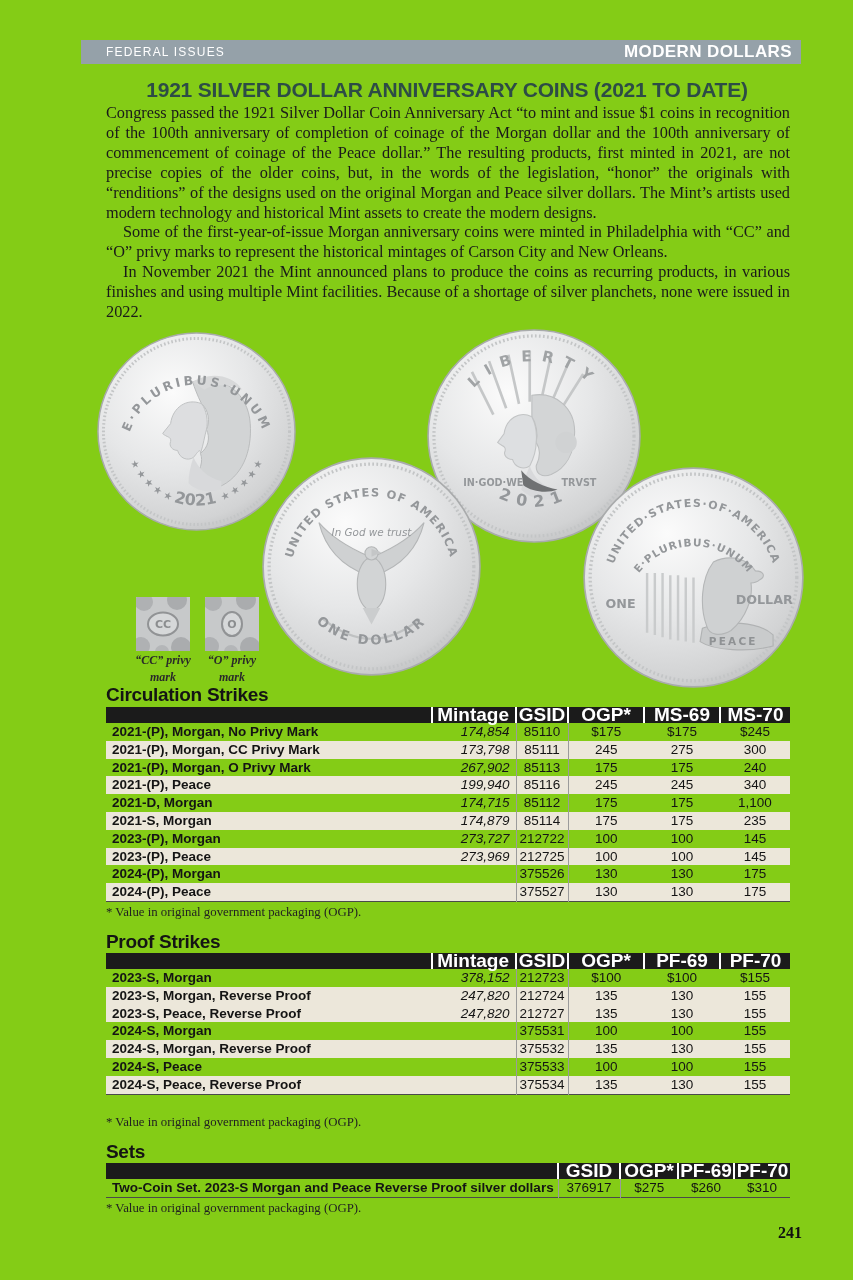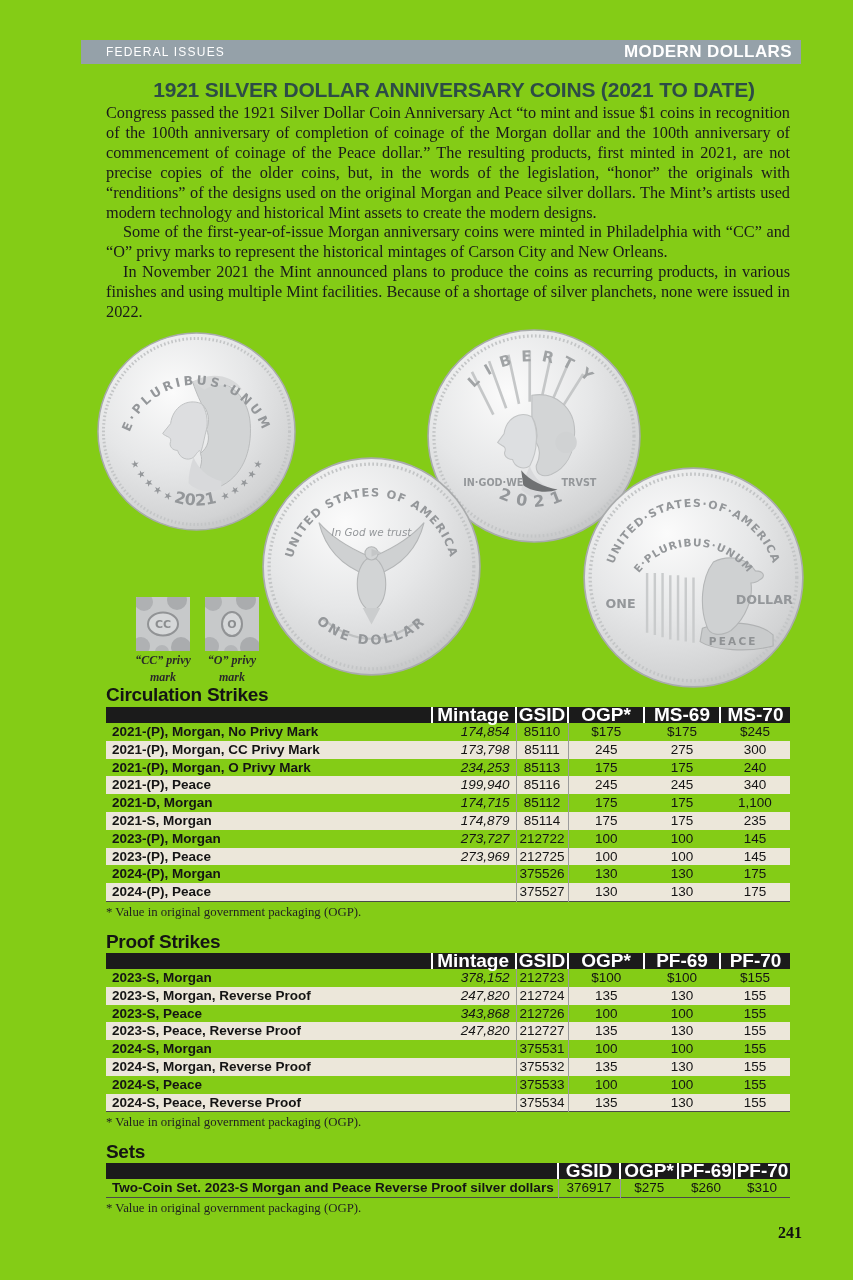--- a/index.html
+++ b/index.html
@@ -21,21 +21,21 @@
     background:var(--bar_bg);display:flex;align-items:center;justify-content:space-between;
     box-sizing:border-box;padding:0 9px 0 25px;
   }
   .headbar .left{
     font-family:"Liberation Sans",sans-serif;font-size:12px;letter-spacing:1.2px;color:#ffffff;
   }
   .headbar .right{
     font-family:"Liberation Sans",sans-serif;font-size:17px;font-weight:bold;letter-spacing:.4px;color:#ffffff;margin-left:45px;
   }
   .pagetitle{
-    position:absolute;left:112px;top:78px;width:684px;text-align:center;
+    position:absolute;left:105px;top:78px;width:684px;text-align:center;
     font-family:"Liberation Sans",sans-serif;font-weight:bold;font-size:21px;line-height:24px;
     letter-spacing:-0.2px;color:var(--title_color);
   }
   .bodycopy{
     position:absolute;left:106px;top:103px;width:684px;
     font-size:16.3px;line-height:19.9px;text-align:justify;
   }
   .bodycopy p{margin:0;}
   .bodycopy p.indent{text-indent:17px;}
 
@@ -258,21 +258,21 @@
         <tr class="alt">
           <td class="lbl">2021-(P), Morgan, CC Privy Mark</td>
           <td class="mint bR">173,798</td>
           <td class="val bR">85111</td>
           <td class="val">245</td>
           <td class="val">275</td>
           <td class="val">300</td>
         </tr>
         <tr>
           <td class="lbl">2021-(P), Morgan, O Privy Mark</td>
-          <td class="mint bR">234,253</td>
+          <td class="mint bR">267,902</td>
           <td class="val bR">85113</td>
           <td class="val">175</td>
           <td class="val">175</td>
           <td class="val">240</td>
         </tr>
         <tr class="alt">
           <td class="lbl">2021-(P), Peace</td>
           <td class="mint bR">199,940</td>
           <td class="val bR">85116</td>
           <td class="val">245</td>
@@ -361,28 +361,20 @@
           <td class="val">$155</td>
         </tr>
         <tr class="alt">
           <td class="lbl">2023-S, Morgan, Reverse Proof</td>
           <td class="mint bR">247,820</td>
           <td class="val bR">212724</td>
           <td class="val">135</td>
           <td class="val">130</td>
           <td class="val">155</td>
         </tr>
-        <tr>
-          <td class="lbl">2023-S, Peace</td>
-          <td class="mint bR">343,868</td>
-          <td class="val bR">212726</td>
-          <td class="val">100</td>
-          <td class="val">100</td>
-          <td class="val">155</td>
-        </tr>
         <tr class="alt">
           <td class="lbl">2023-S, Peace, Reverse Proof</td>
           <td class="mint bR">247,820</td>
           <td class="val bR">212727</td>
           <td class="val">135</td>
           <td class="val">130</td>
           <td class="val">155</td>
         </tr>
         <tr>
           <td class="lbl">2024-S, Morgan</td>

